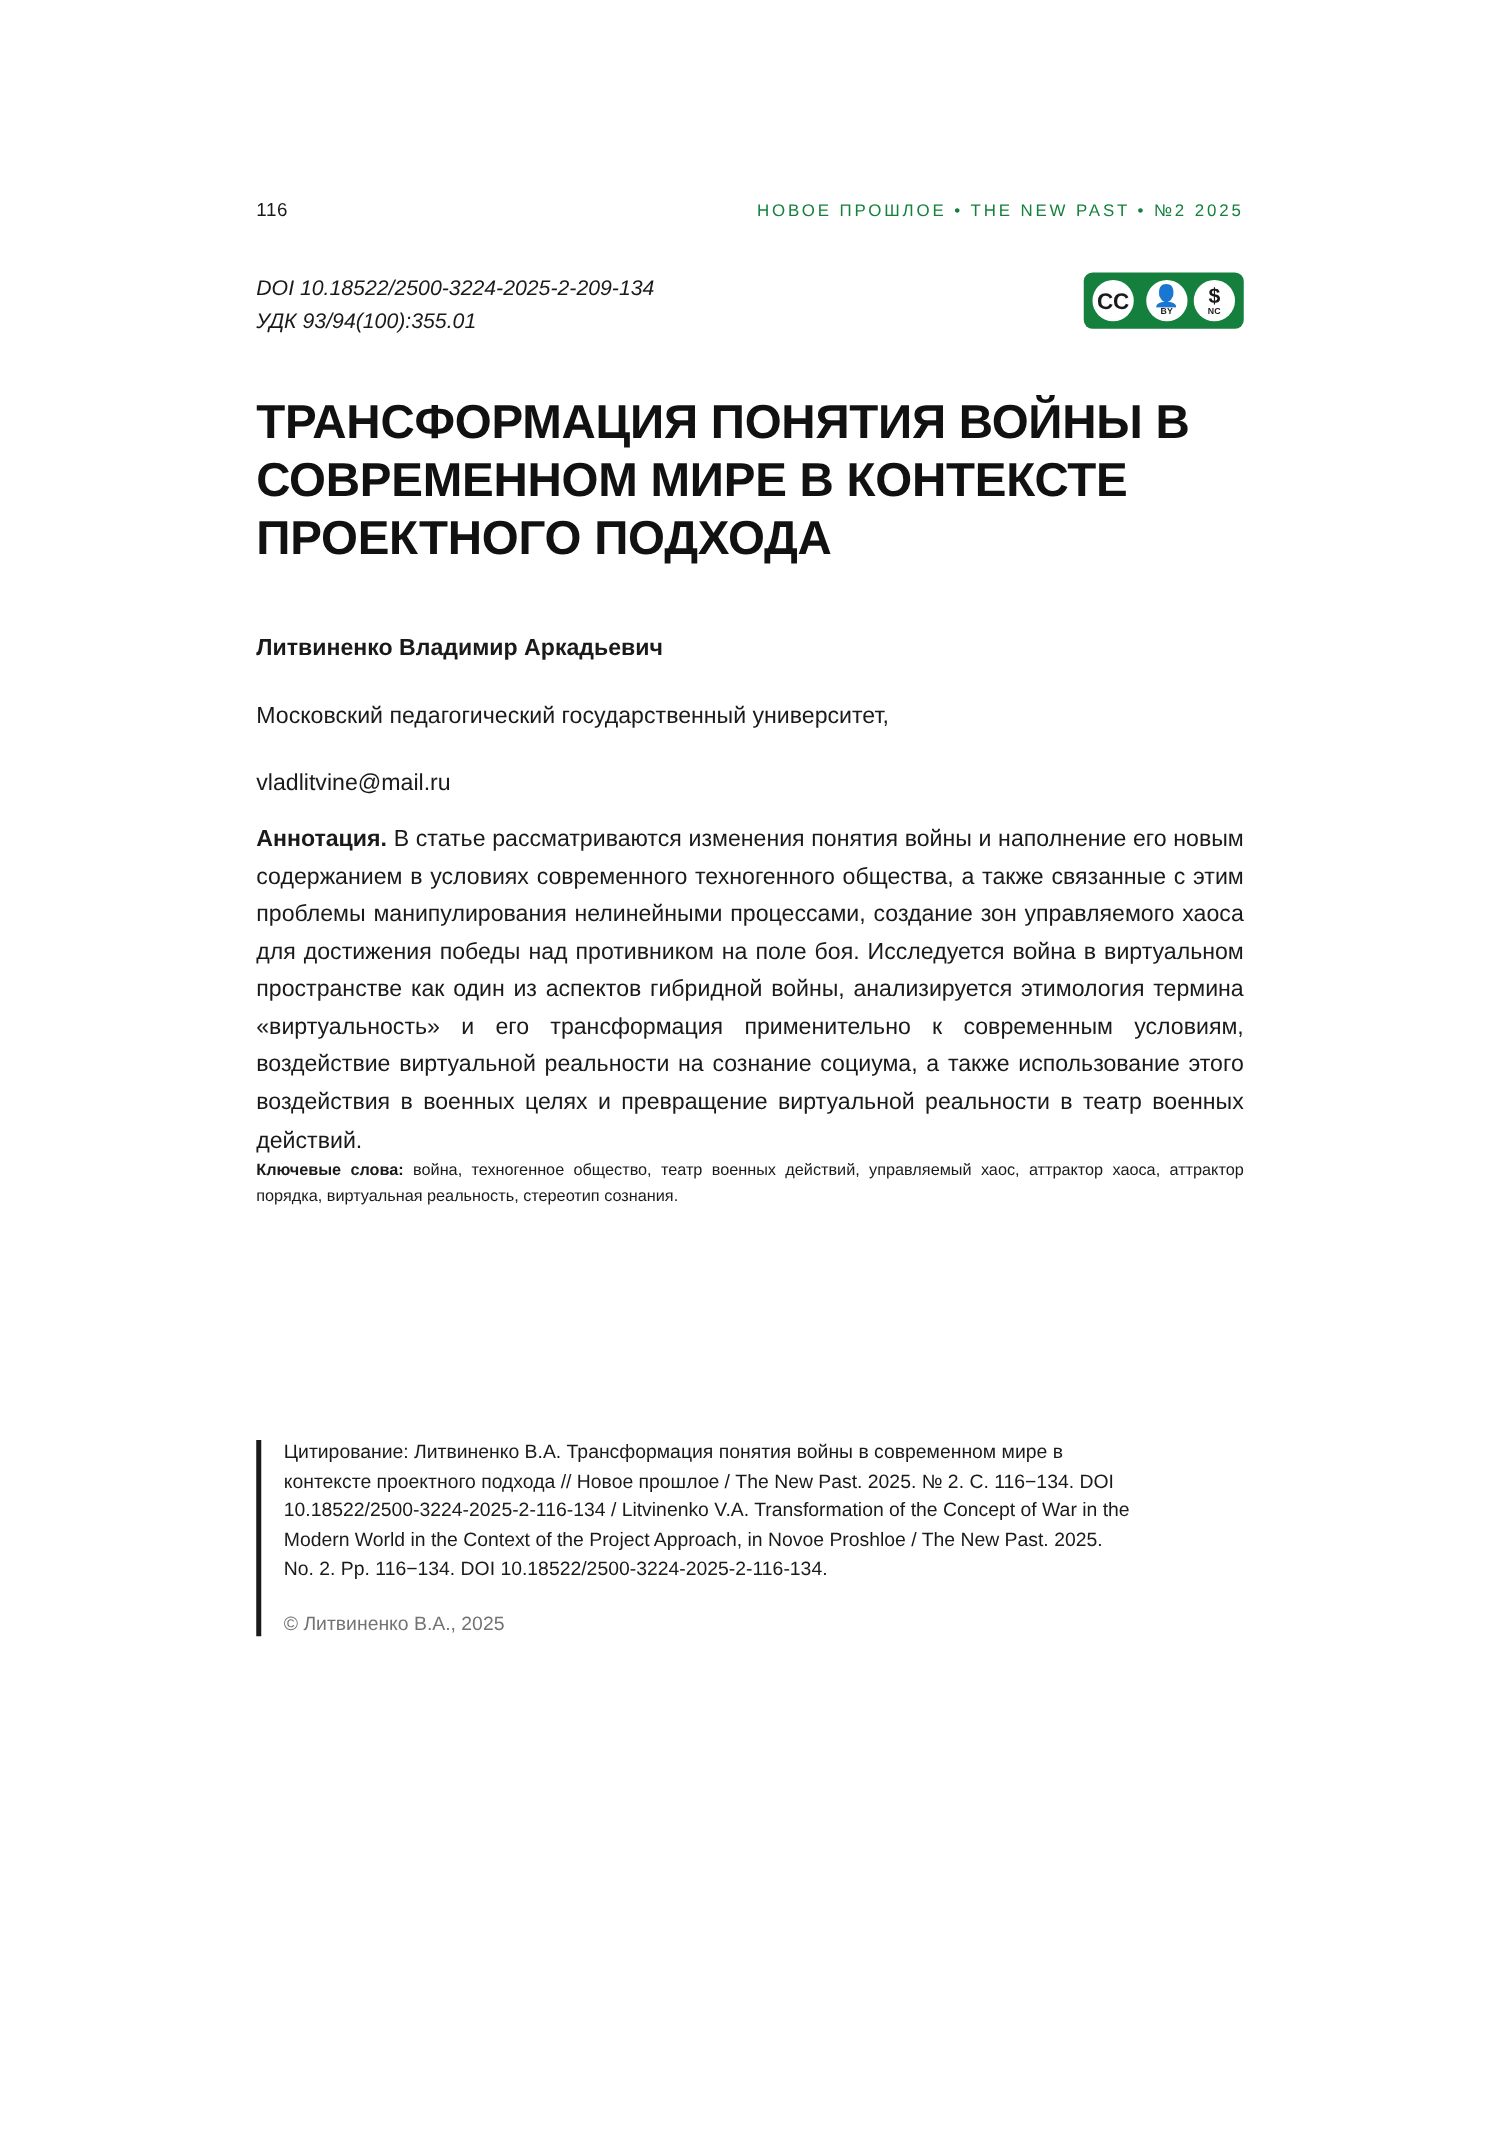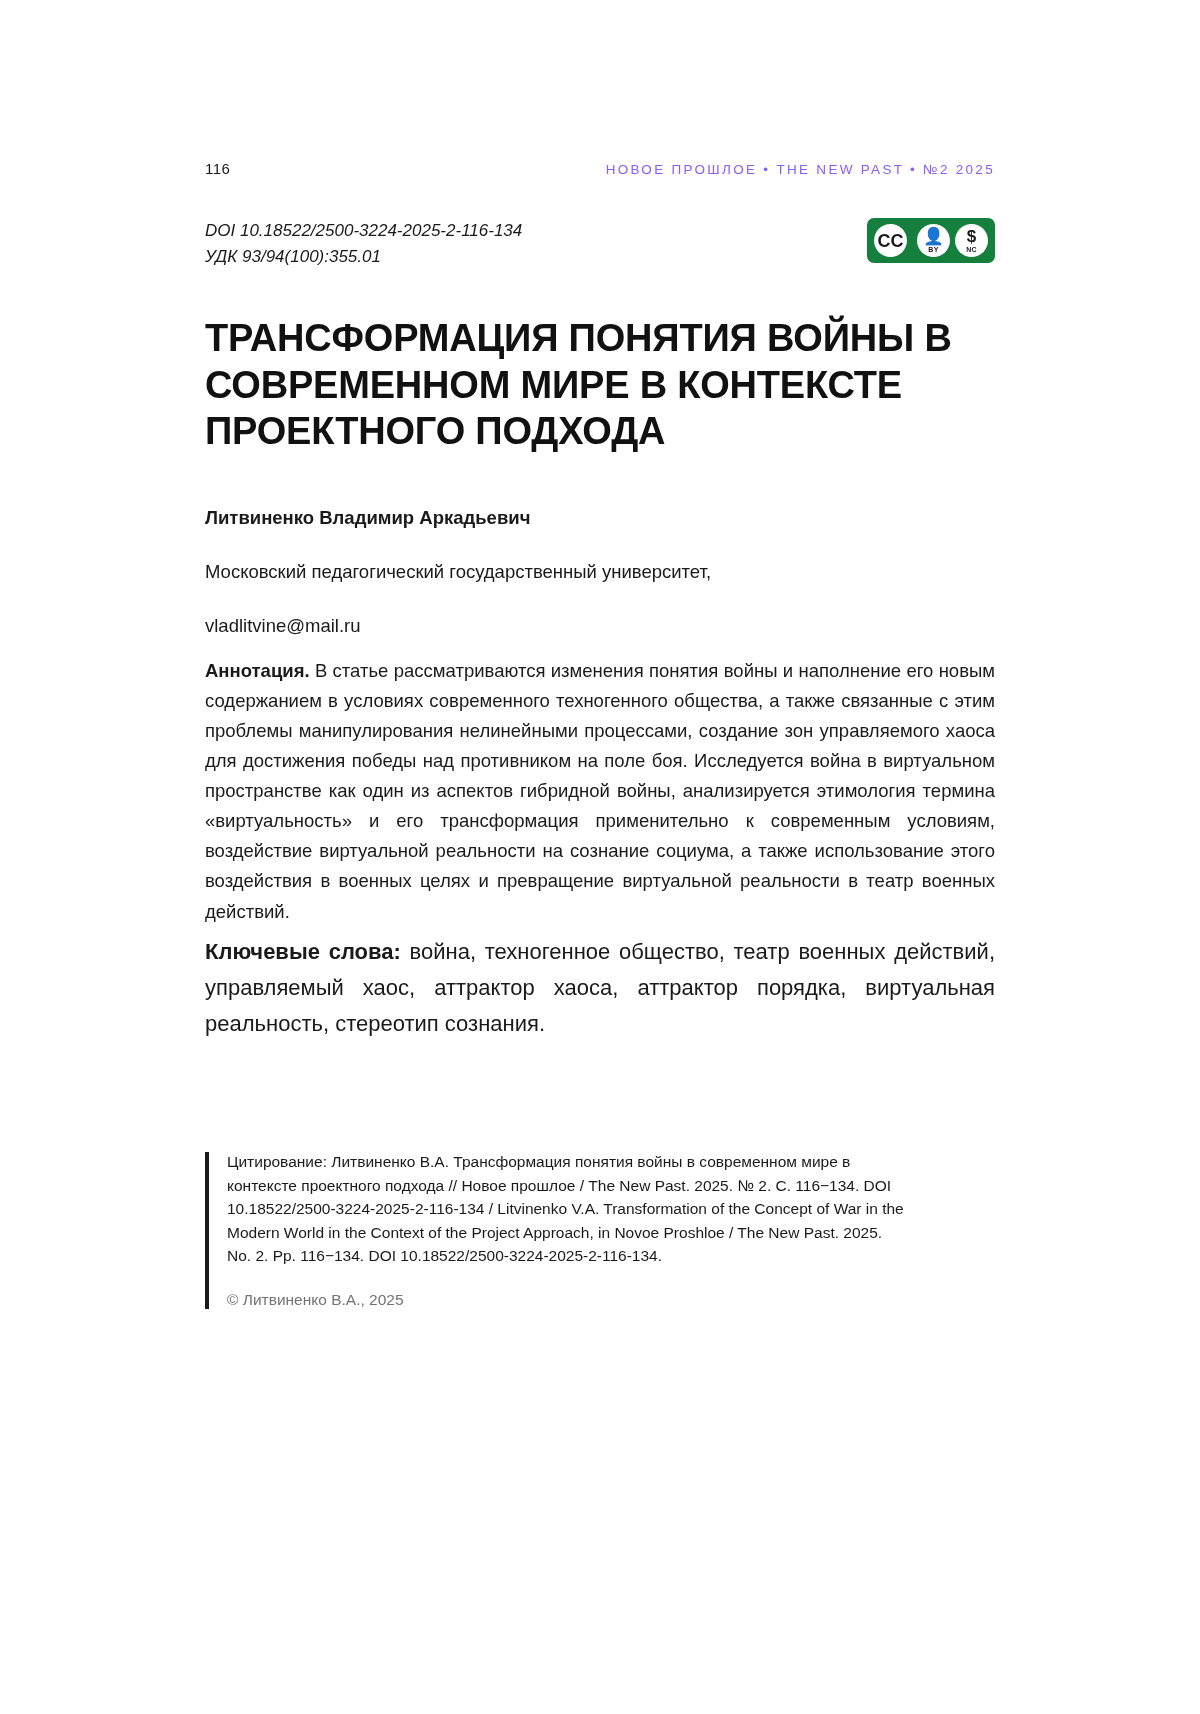--- a/index.html
+++ b/index.html
@@ -44,21 +44,21 @@
     justify-content: space-between;
   }
   .folio {
     font-size: 15px;
     letter-spacing: 0.5px;
     color: #1a1a1a;
   }
   .journal-line {
     font-size: 13.5px;
     letter-spacing: 2.3px;
-    color: #8b5cf6;
+    color: #15803d;
     white-space: nowrap;
   }
 
   
   .ident-row {
     position: absolute;
     left: 0;
     top: 218px;
     width: 790px;
     display: flex;
@@ -142,21 +142,21 @@
     line-height: 1.63;
     text-align: justify;
   }
   .abstract b { font-weight: bold; }
 
   .keywords {
     position: absolute;
     left: 0;
     top: 912px;
     width: 790px;
-    font-size: 22px;
+    font-size: 13px;
     line-height: 1.63;
     text-align: justify;
   }
   .keywords b { font-weight: bold; }
 
   
   .citation-wrap {
     position: absolute;
     left: 0;
     top: 1150px;
@@ -191,21 +191,21 @@
 <div class="page">
   <div class="content">
 
     <div class="running-head">
       <div class="folio">116</div>
       <div class="journal-line">НОВОЕ ПРОШЛОЕ • THE NEW PAST • №2 2025</div>
     </div>
 
     <div class="ident-row">
       <div class="identifiers">
-        <div>DOI 10.18522/2500-3224-2025-2-116-134</div>
+        <div>DOI 10.18522/2500-3224-2025-2-209-134</div>
         <div>УДК 93/94(100):355.01</div>
       </div>
 
       <div class="cc-badge">
         <div class="cc-circle">
           <span class="glyph">CC</span>
         </div>
         <div class="cc-group">
           <div class="cc-circle small-label">
             <span class="glyph">👤</span>

